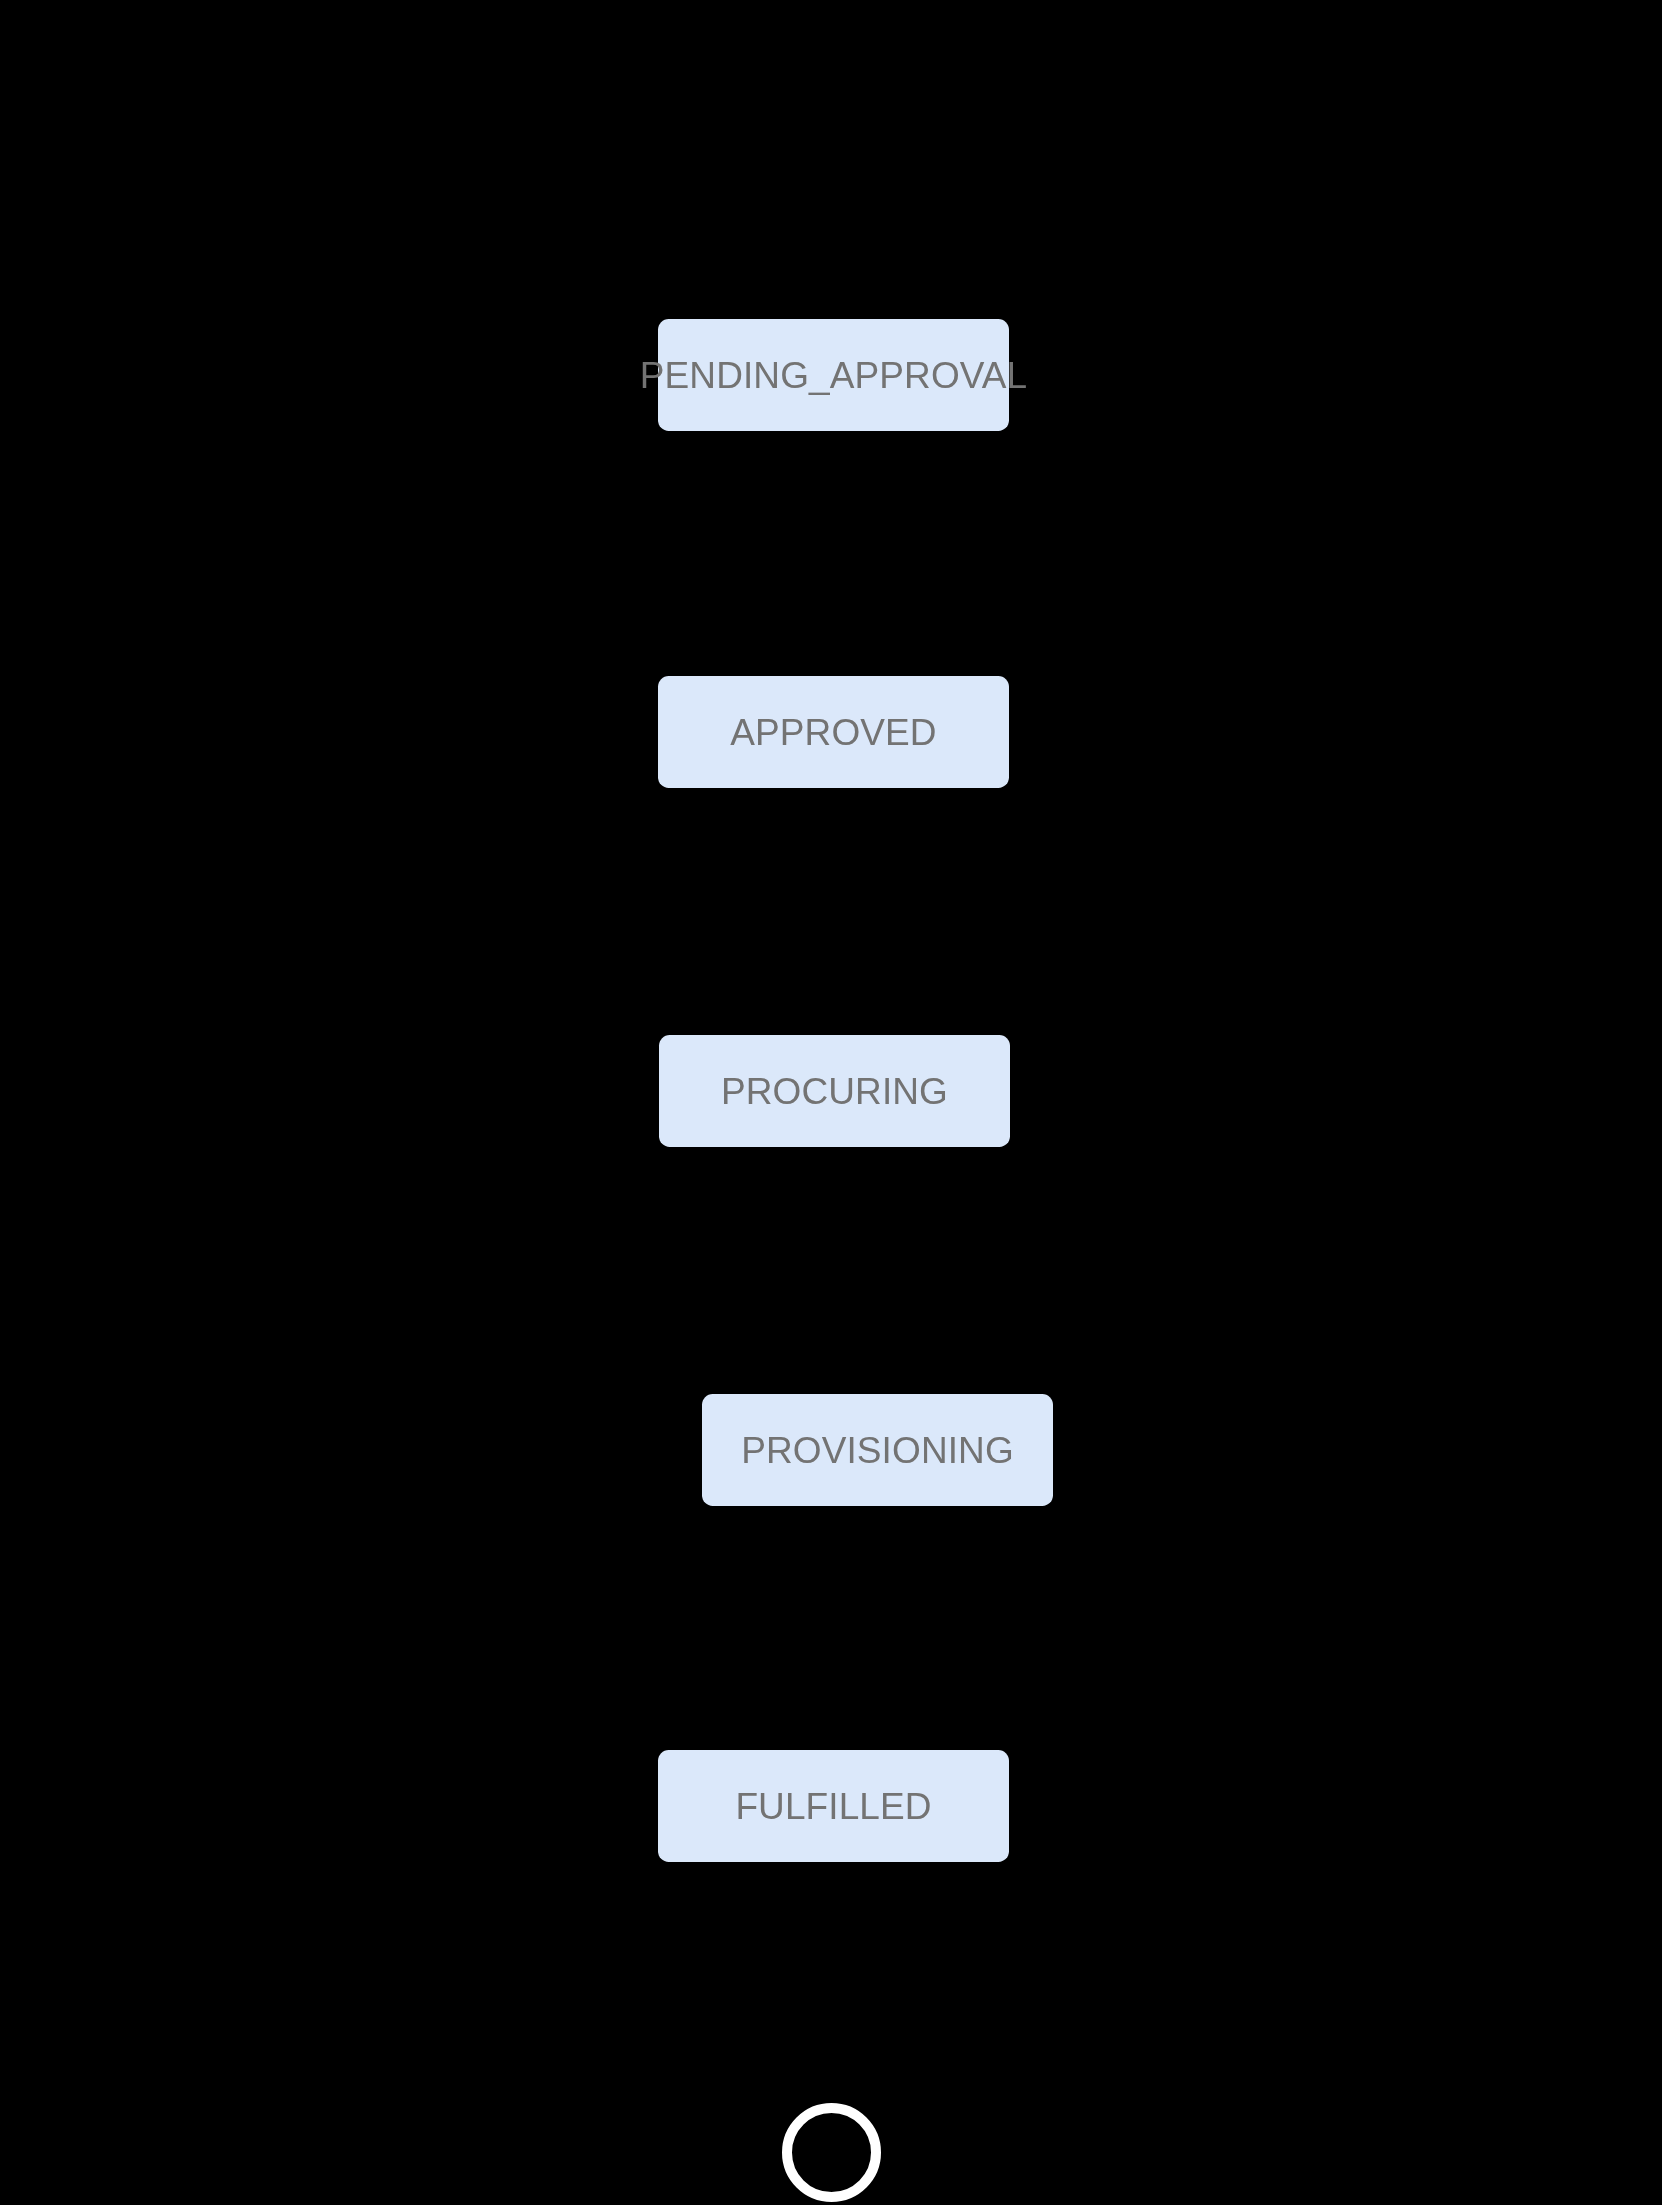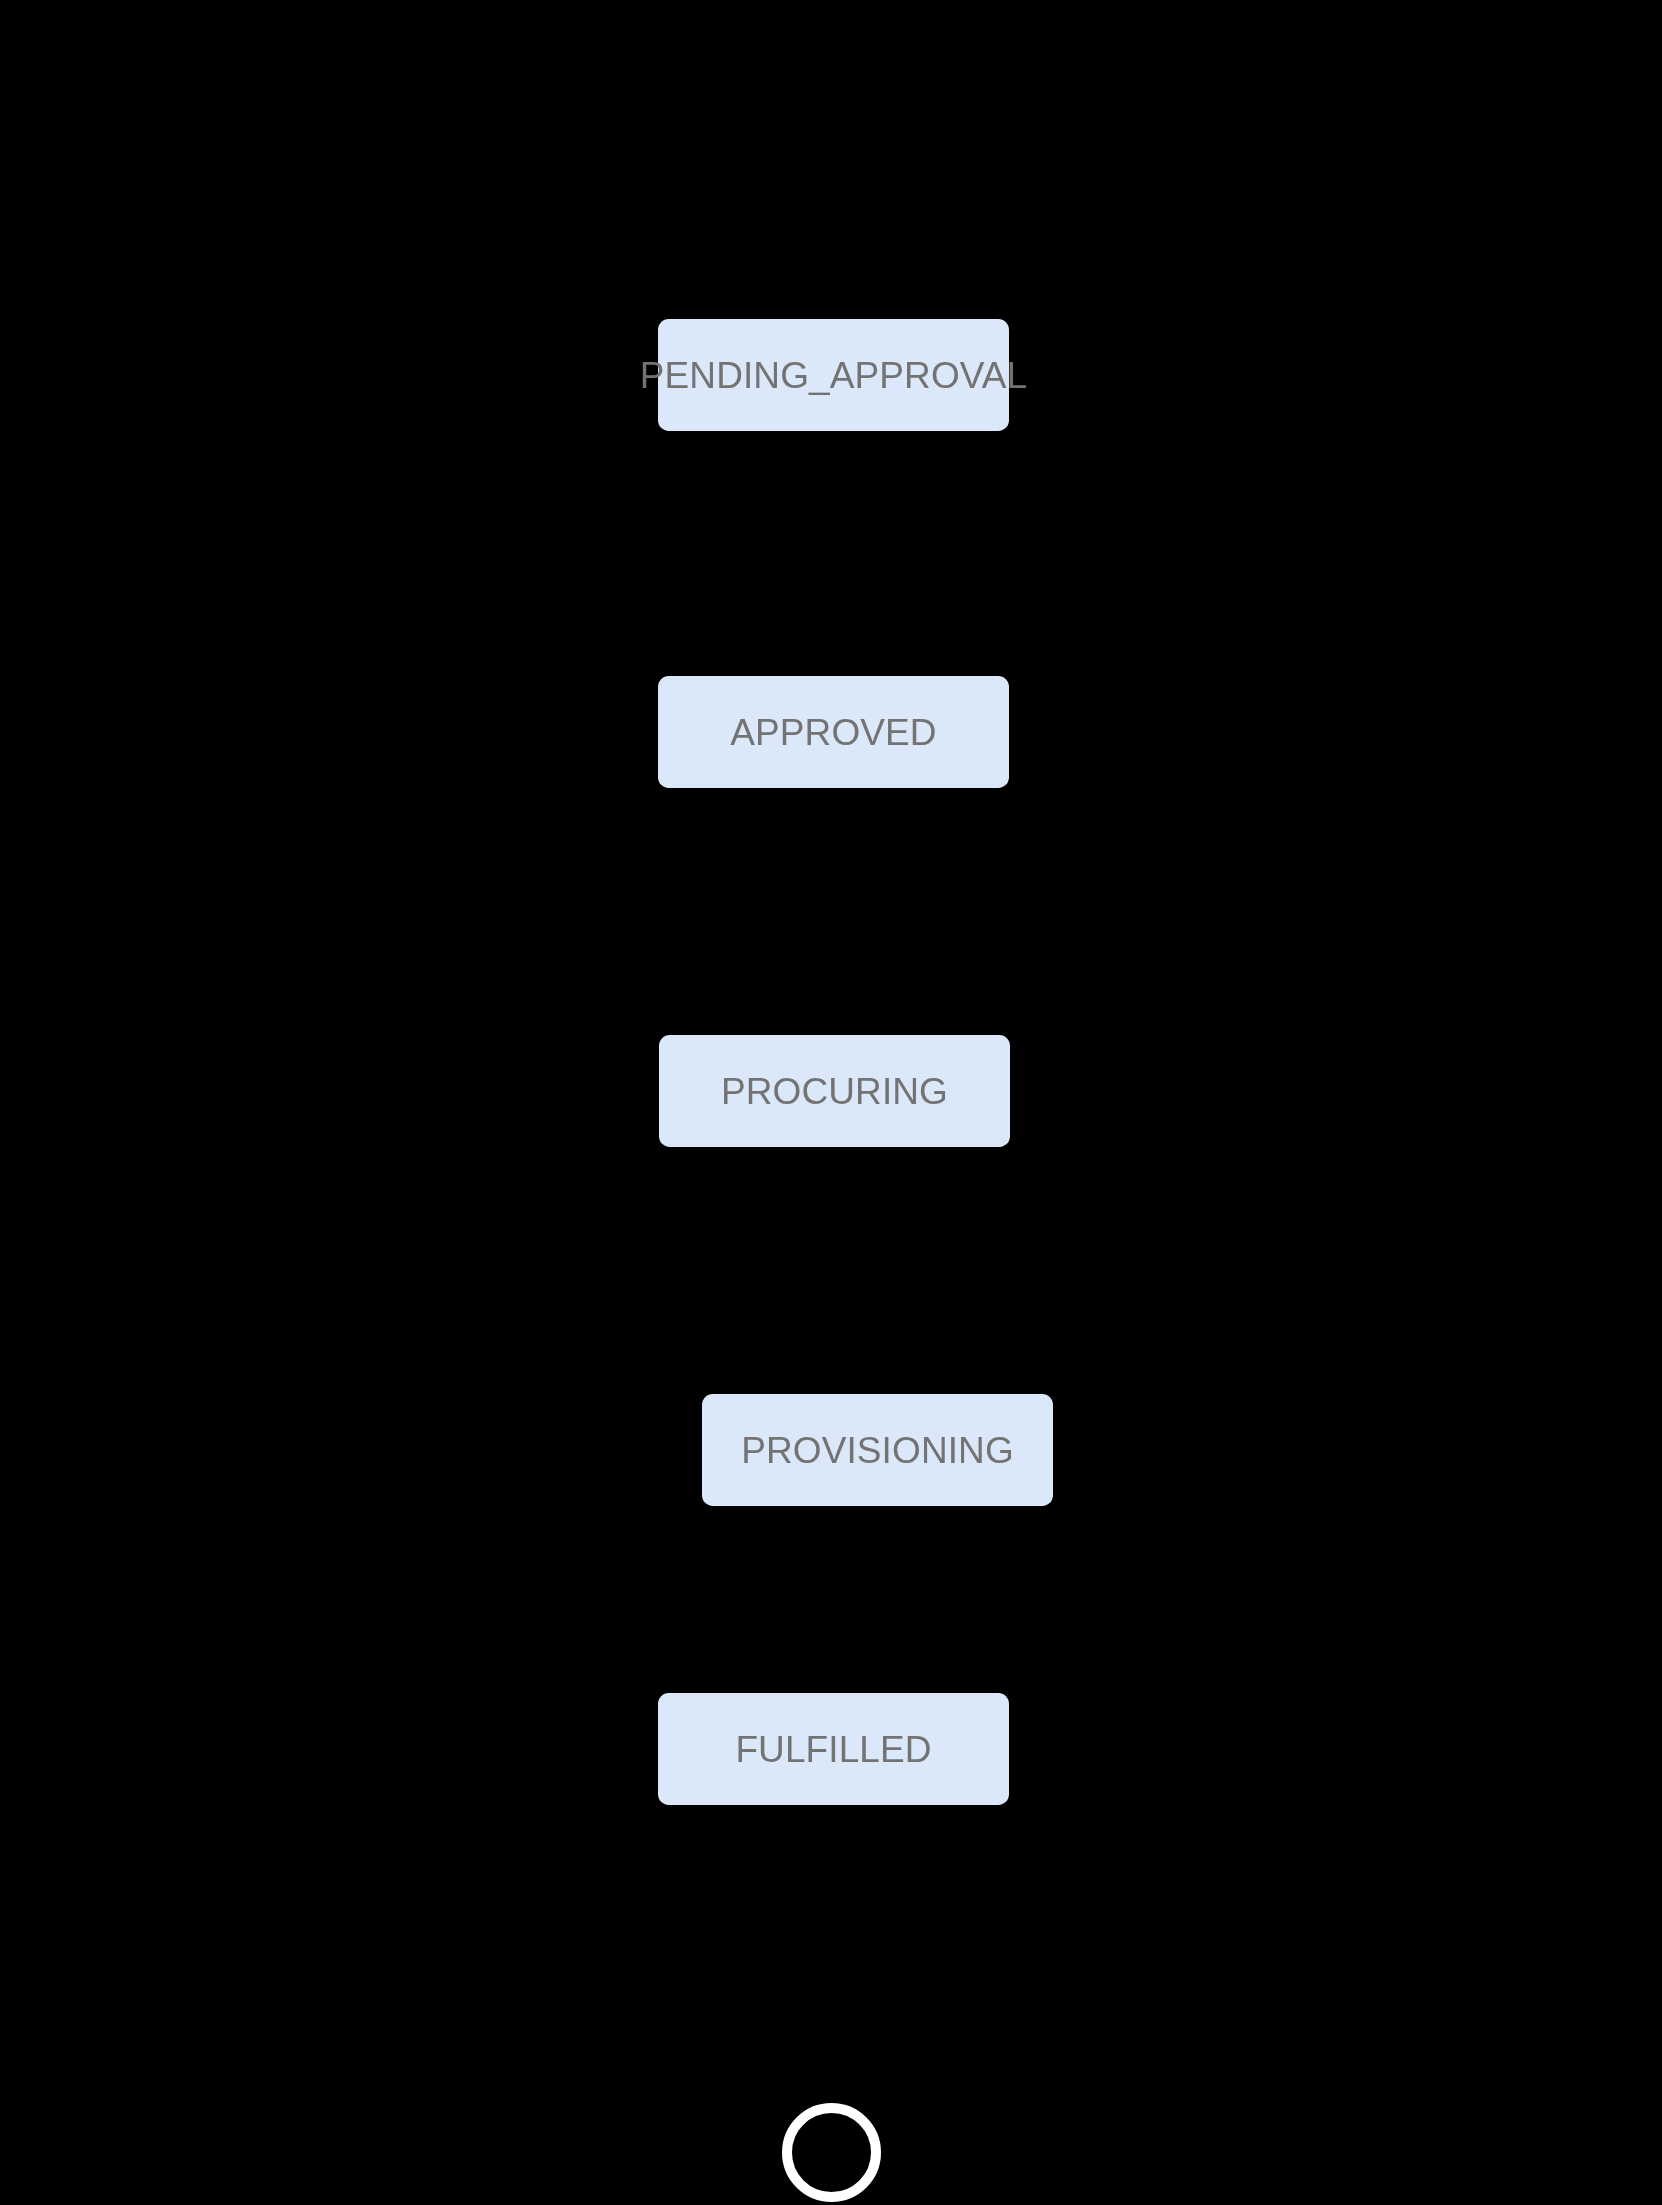--- a/index.html
+++ b/index.html
@@ -89,20 +89,20 @@
   </div>
 
   <div class="state-node" style="left:659px; top:1035px;">
     <span class="state-node-label">PROCURING</span>
   </div>
 
   <div class="state-node" style="left:658px; top:1394px;margin-left:44px;">
     <span class="state-node-label">PROVISIONING</span>
   </div>
 
-  <div class="state-node" style="left:658px; top:1693px;">
+  <div class="state-node" style="left:658px; top:1750px;">
     <span class="state-node-label">FULFILLED</span>
   </div>
 
   <div class="terminal-node" style="left:782px; top:2103px;"></div>
 
 </div>
 
 
 </body></html>

